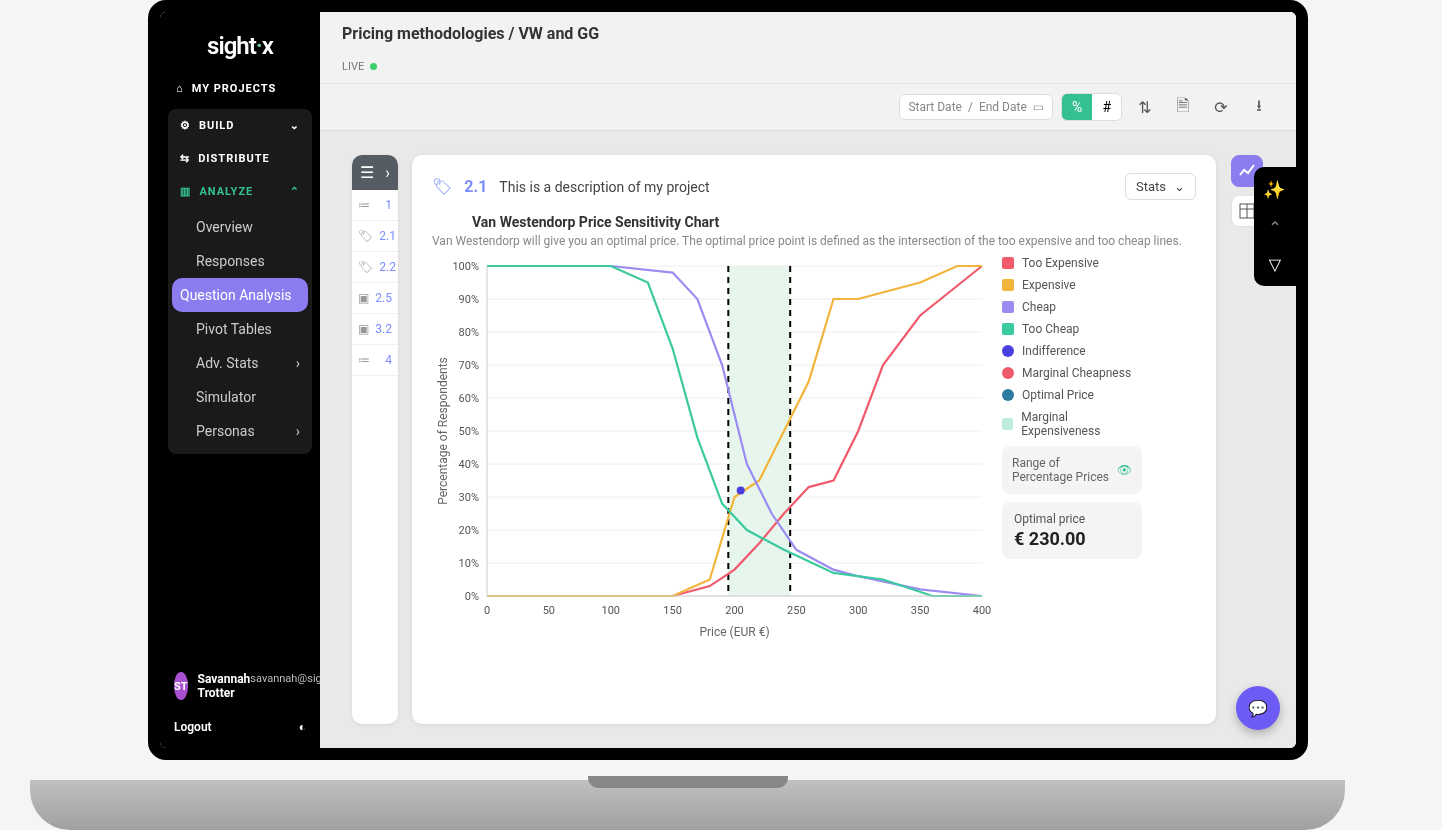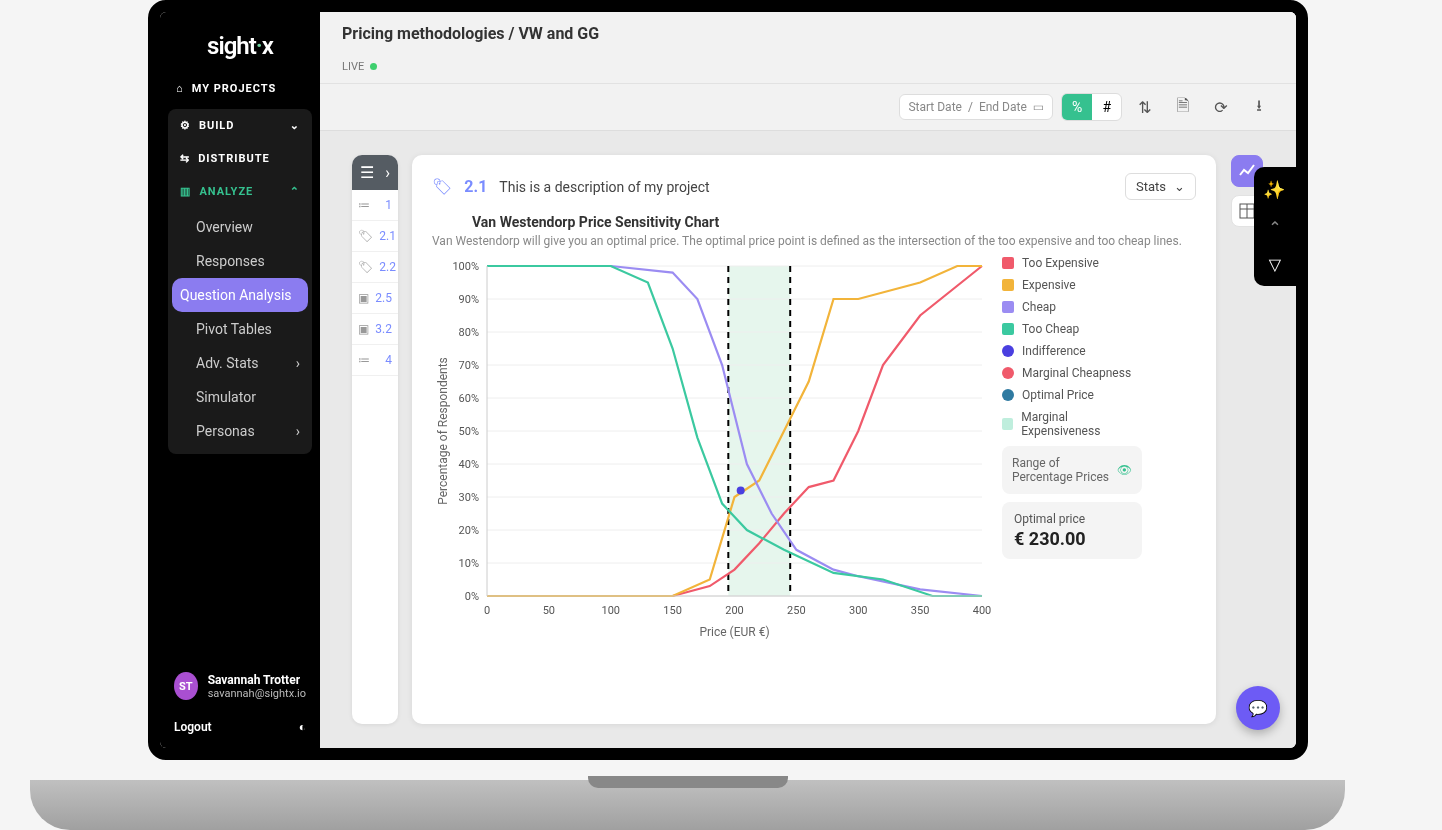--- a/index.html
+++ b/index.html
@@ -17,21 +17,21 @@
 .nav-sec { margin: 4px 8px; border-radius: 8px; }
 .nav-sec.dark { background: #1a1a1a; }
 .nav-hdr { display: flex; align-items: center; justify-content: space-between; padding: 10px 12px; font-weight: 700; letter-spacing: 1px; font-size: 11px; cursor: pointer; }
 .nav-hdr .lft { display: flex; align-items: center; gap: 8px; }
 .nav-hdr.analyze { color: #35c18f; }
 .sub { padding: 2px 0 6px; }
 .sub-item { padding: 9px 12px 9px 28px; font-size: 14px; color: #ccc; cursor: pointer; display: flex; justify-content: space-between; align-items: center; }
 .sub-item.active { background: #8b7cf0; color: #fff; border-radius: 10px; margin: 0 4px; padding-left: 8px; }
 .user-block { margin-top: auto; display: flex; align-items: center; gap: 10px; padding: 10px 14px; }
 .avatar { width: 28px; height: 28px; border-radius: 50%; background: #a94fd1; display: flex; align-items: center; justify-content: center; font-size: 11px; font-weight: 700; }
-.user-meta { display: flex; flex-direction: column; }
+.user-meta { display: flex; flex-direction: row; }
 .user-name { font-size: 12px; font-weight: 700; }
 .user-email { font-size: 11px; color: #bbb; }
 .logout { display: flex; justify-content: space-between; align-items: center; padding: 10px 14px 14px; font-size: 12px; font-weight: 600; }
 .main { flex: 1; background: #e9e9e9; display: flex; flex-direction: column; position: relative; }
 .topbar { background: #f2f2f2; border-bottom: 1px solid #ddd; }
 .breadcrumb-row { padding: 12px 22px 4px; }
 .breadcrumb { font-size: 16px; font-weight: 700; color: #333; }
 .status-row { padding: 0 22px 10px; font-size: 11px; color: #777; display: flex; align-items: center; gap: 6px; margin-top: 13px; }
 .live-dot { width: 7px; height: 7px; border-radius: 50%; background: #3ecf6e; }
 .toolbar { display: flex; justify-content: flex-end; align-items: center; gap: 8px; padding: 8px 22px; border-top: 1px solid #e2e2e2; }

